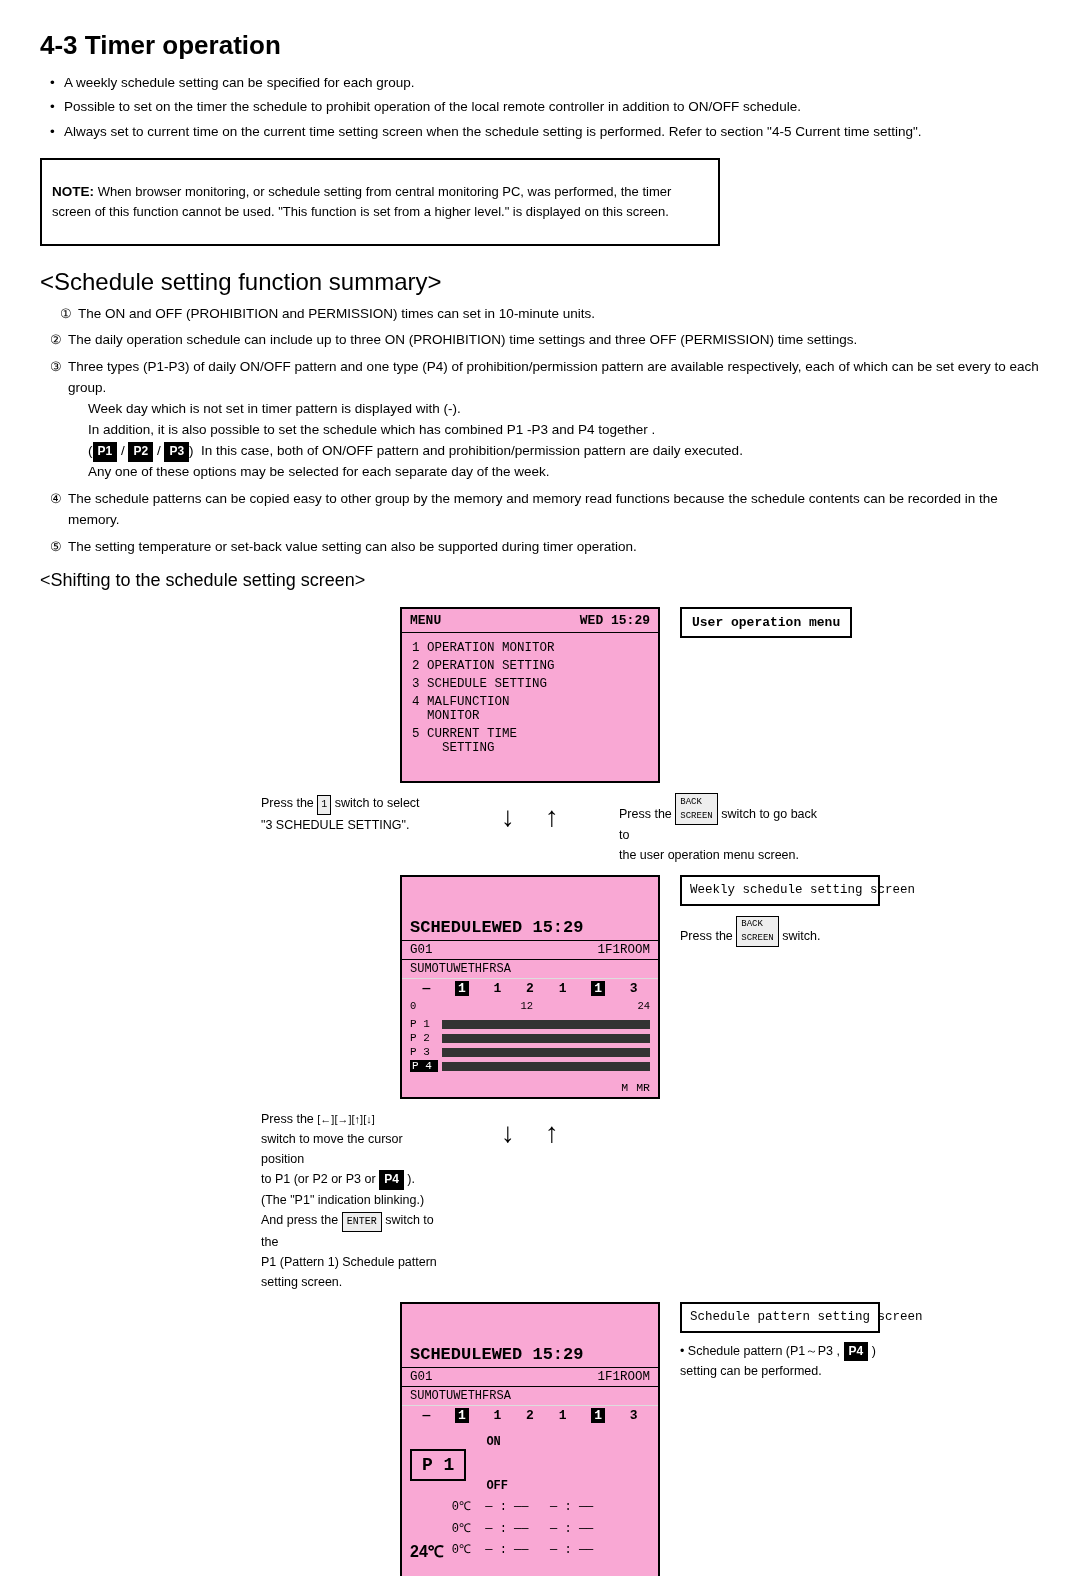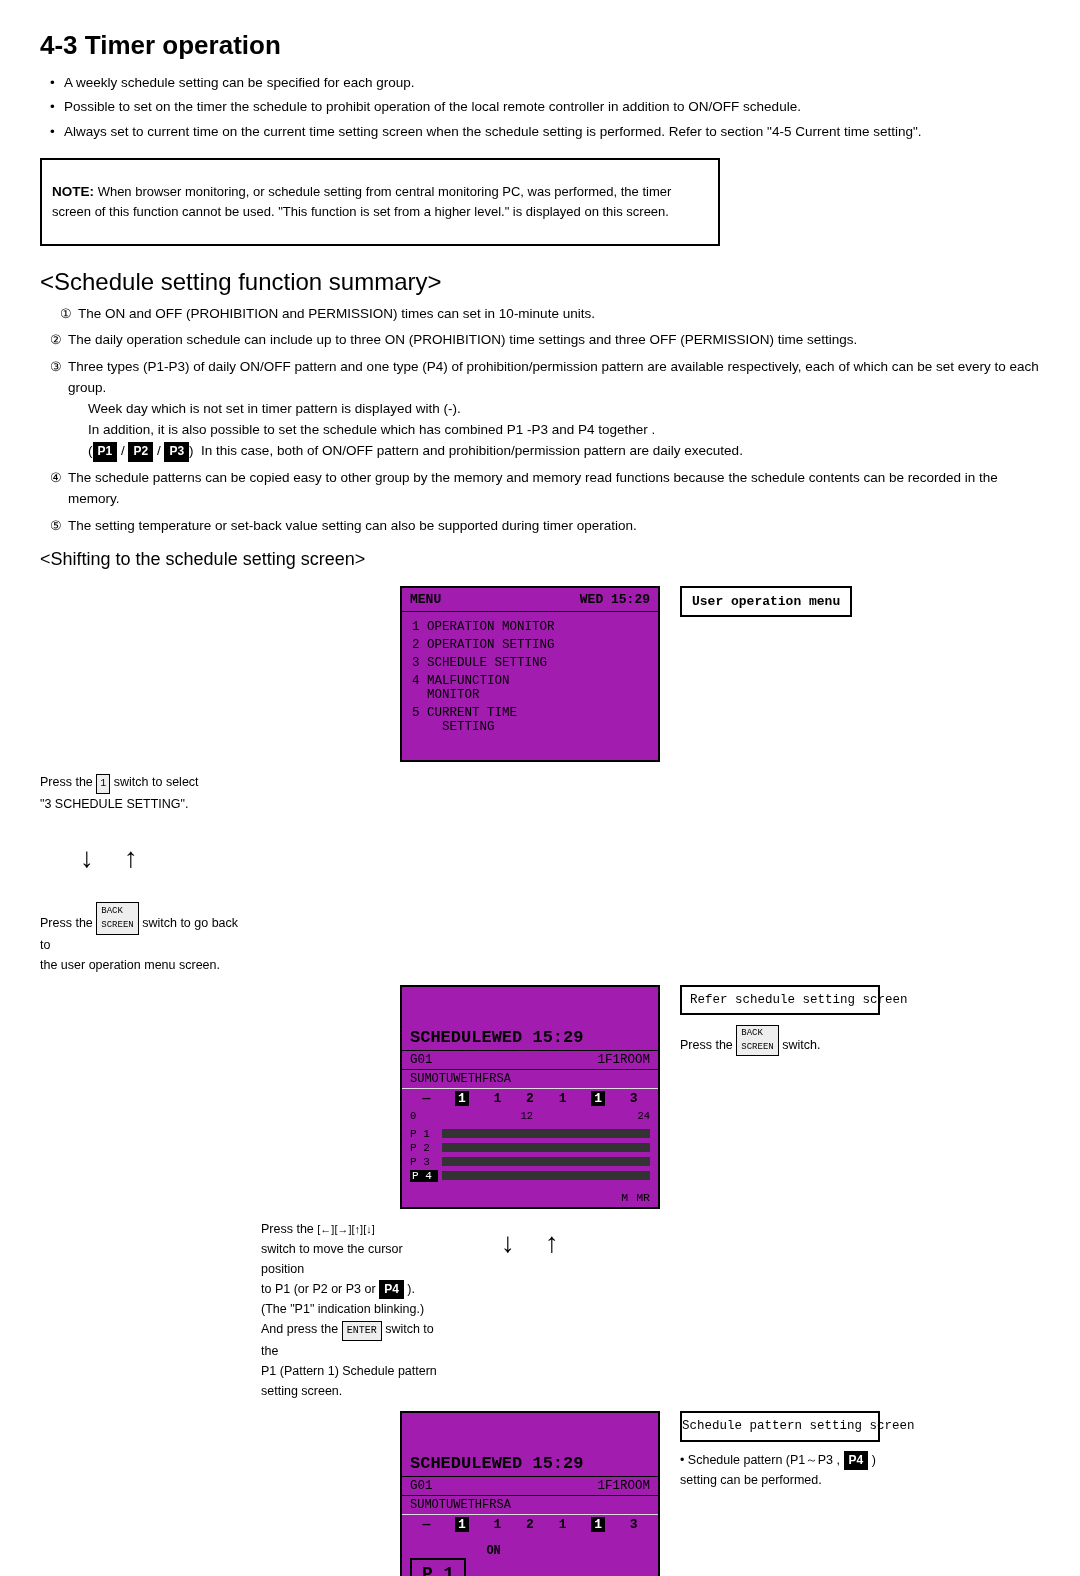--- a/index.html
+++ b/index.html
@@ -90,21 +90,21 @@
       align-items: flex-start;
       justify-content: center;
       gap: 20px;
       margin-bottom: 10px;
     }
     
     .screen-box {
       border: 2px solid #000;
       font-size: 12.5px;
       font-family: 'Courier New', monospace;
-      background: #a21caf;
+      background: #f9a8d4;
     }
     .menu-screen {
       width: 260px;
       padding: 0;
     }
     .screen-header {
       display: flex;
       justify-content: space-between;
       padding: 4px 8px;
       border-bottom: 1px solid #000;
@@ -253,21 +253,21 @@
     }
     .p1-label {
       font-size: 18px;
       font-weight: bold;
       border: 2px solid #000;
       padding: 4px 10px;
       font-family: 'Courier New', monospace;
     }
     .sched-pattern-label {
       border: 2px solid #000;
-      padding: 4px 0;
+      padding: 4px 8px;
       font-size: 12.5px;
       font-family: 'Courier New', monospace;
       white-space: nowrap;
     }
     
     .big-arrow-down {
       font-size: 28px;
       text-align: center;
       display: block;
     }
@@ -348,20 +348,21 @@
     <span class="num-circle" style="position:absolute;left:0;top:0;">②</span>
     <span>The daily operation schedule can include up to three ON (PROHIBITION) time settings and three OFF (PERMISSION) time settings.</span>
   </div>
 
   <div style="padding-left:18px; position:relative; margin-bottom:6px; font-size:13.5px; line-height:1.55;">
     <span class="num-circle" style="position:absolute;left:0;top:0;">③</span>
     <span>Three types (P1-P3) of daily ON/OFF pattern and one type (P4) of prohibition/permission pattern are available respectively, each of which can be set every to each group.</span><br>
     <span class="indent">Week day which is not set in timer pattern is displayed with (-).</span><br>
     <span class="indent">In addition, it is also possible to set the schedule which has combined P1 -P3 and P4 together .</span><br>
     <span class="indent">(<span class="p-badge">P1</span> / <span class="p-badge">P2</span> / <span class="p-badge">P3</span>)&nbsp; In this case, both of ON/OFF pattern and prohibition/permission pattern are daily executed.</span><br>
+    <span class="indent">Any one of these options may be selected for each separate day of the week.</span>
   </div>
 
   <div style="padding-left:18px; position:relative; margin-bottom:6px; font-size:13.5px; line-height:1.55;">
     <span class="num-circle" style="position:absolute;left:0;top:0;">④</span>
     <span>The schedule patterns can be copied easy to other group by the memory and memory read functions because the schedule contents can be recorded in the memory.</span>
   </div>
 
   <div style="padding-left:18px; position:relative; margin-bottom:6px; font-size:13.5px; line-height:1.55;">
     <span class="num-circle" style="position:absolute;left:0;top:0;">⑤</span>
     <span>The setting temperature or set-back value setting can also be supported during timer operation.</span>
@@ -390,21 +391,21 @@
           <div class="menu-item">5 CURRENT TIME<br>&nbsp;&nbsp;&nbsp;&nbsp;SETTING</div>
           <div style="height:18px;"></div>
         </div>
       </div>
     </div>
     <div class="right-panel" style="display:flex; align-items:center;">
       <div class="user-op-label">User  operation menu</div>
     </div>
   </div>
 
-  <div class="diagram-row" style="align-items:flex-start; margin-top:6px;flex-direction:column;">
+  <div class="diagram-row" style="align-items:flex-start; margin-top:6px;">
     <div class="left-panel" style="font-size:12.5px; line-height:1.6;">
       <span>Press the</span>
       <span class="btn-icon">1</span>
       <span>switch to select</span><br>
       <span>"3 SCHEDULE SETTING".</span>
     </div>
     <div class="center-panel">
       <div style="display:flex; gap:30px; align-items:center; padding: 8px 40px;">
         <span class="big-arrow-down">↓</span>
         <span class="big-arrow-up">↑</span>
@@ -471,21 +472,21 @@
             <div class="pattern-bar" style="width:100%;height:9px;background:#333;"></div>
           </div>
         </div>
         <div class="bottom-row-sched">
           <span>M</span>
           <span>MR</span>
         </div>
       </div>
     </div>
     <div class="right-panel">
-      <div class="weekly-label">Refer  schedule  setting  screen</div>
+      <div class="weekly-label">Weekly  schedule  setting  screen</div>
       <div style="margin-top:10px; font-size:12.5px;">
         <span>Press the</span>
         <span class="back-icon">BACK<br>SCREEN</span>
         <span>switch.</span>
       </div>
     </div>
   </div>
 
   <div class="diagram-row" style="align-items:flex-start; margin-top:6px;">
     <div class="left-panel" style="font-size:12.5px; line-height:1.6;">

